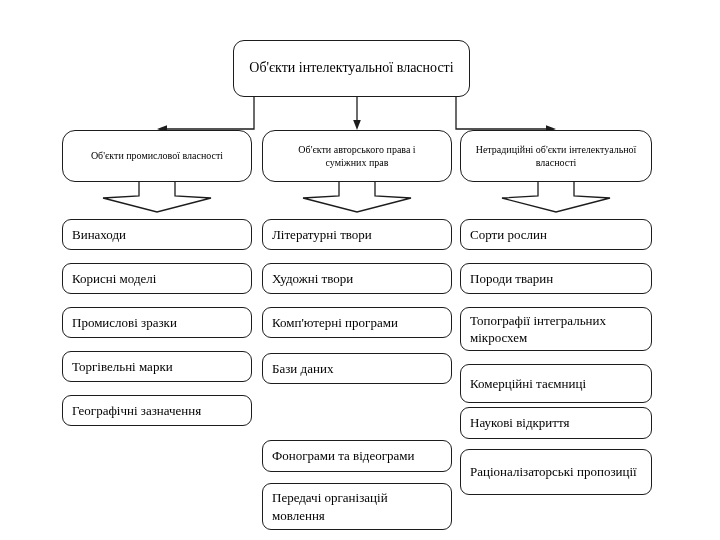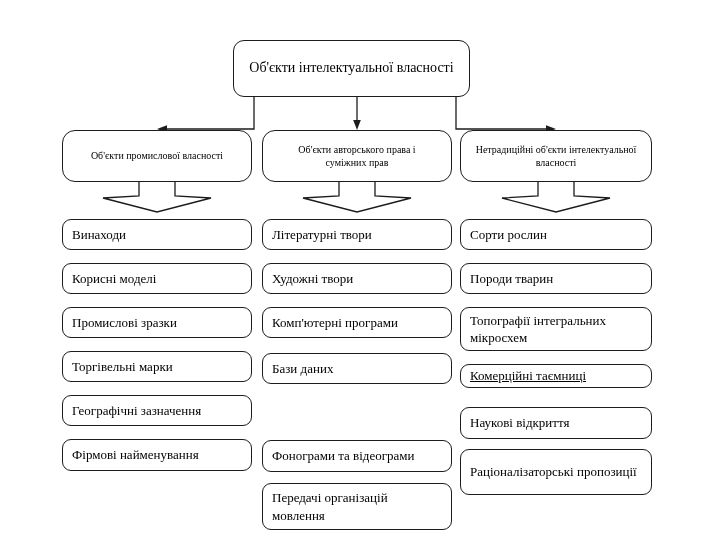--- a/index.html
+++ b/index.html
@@ -51,29 +51,28 @@
 
   <div class="box hdr" style="left:62px;top:130px;width:190px;height:52px;">Об'єкти промислової власності</div>
   <div class="box hdr" style="left:262px;top:130px;width:190px;height:52px;">Об'єкти авторського права і суміжних прав</div>
   <div class="box hdr" style="left:460px;top:130px;width:192px;height:52px;">Нетрадиційні об'єкти інтелектуальної власності</div>
 
   <div class="box" style="left:62px;top:219px;width:190px;height:31px;">Винаходи</div>
   <div class="box" style="left:62px;top:263px;width:190px;height:31px;">Корисні моделі</div>
   <div class="box" style="left:62px;top:307px;width:190px;height:31px;">Промислові зразки</div>
   <div class="box" style="left:62px;top:351px;width:190px;height:31px;">Торгівельні марки</div>
   <div class="box" style="left:62px;top:395px;width:190px;height:31px;">Географічні зазначення</div>
-  <div class="box" style="left:62px;top:439px;width:190px;height:32px;">Фірмові найменування</div>
 
   <div class="box" style="left:262px;top:219px;width:190px;height:31px;">Літературні твори</div>
   <div class="box" style="left:262px;top:263px;width:190px;height:31px;text-align:center;">Художні твори</div>
   <div class="box" style="left:262px;top:307px;width:190px;height:31px;">Комп'ютерні програми</div>
   <div class="box" style="left:262px;top:353px;width:190px;height:31px;">Бази даних</div>
   <div class="box" style="left:262px;top:440px;width:190px;height:32px;">Фонограми та відеограми</div>
   <div class="box" style="left:262px;top:483px;width:190px;height:47px;">Передачі організацій мовлення</div>
 
   <div class="box" style="left:460px;top:219px;width:192px;height:31px;">Сорти рослин</div>
   <div class="box" style="left:460px;top:263px;width:192px;height:31px;">Породи тварин</div>
   <div class="box" style="left:460px;top:307px;width:192px;height:44px;">Топографії інтегральних мікросхем</div>
-  <div class="box" style="left:460px;top:364px;width:192px;height:24px;text-decoration:underline;">Комерційні таємниці</div>
+  <div class="box" style="left:460px;top:364px;width:192px;height:39px;">Комерційні таємниці</div>
   <div class="box" style="left:460px;top:407px;width:192px;height:32px;">Наукові відкриття</div>
   <div class="box" style="left:460px;top:449px;width:192px;height:46px;">Раціоналізаторські пропозиції</div>
 
 </div>
 
 </body></html>

